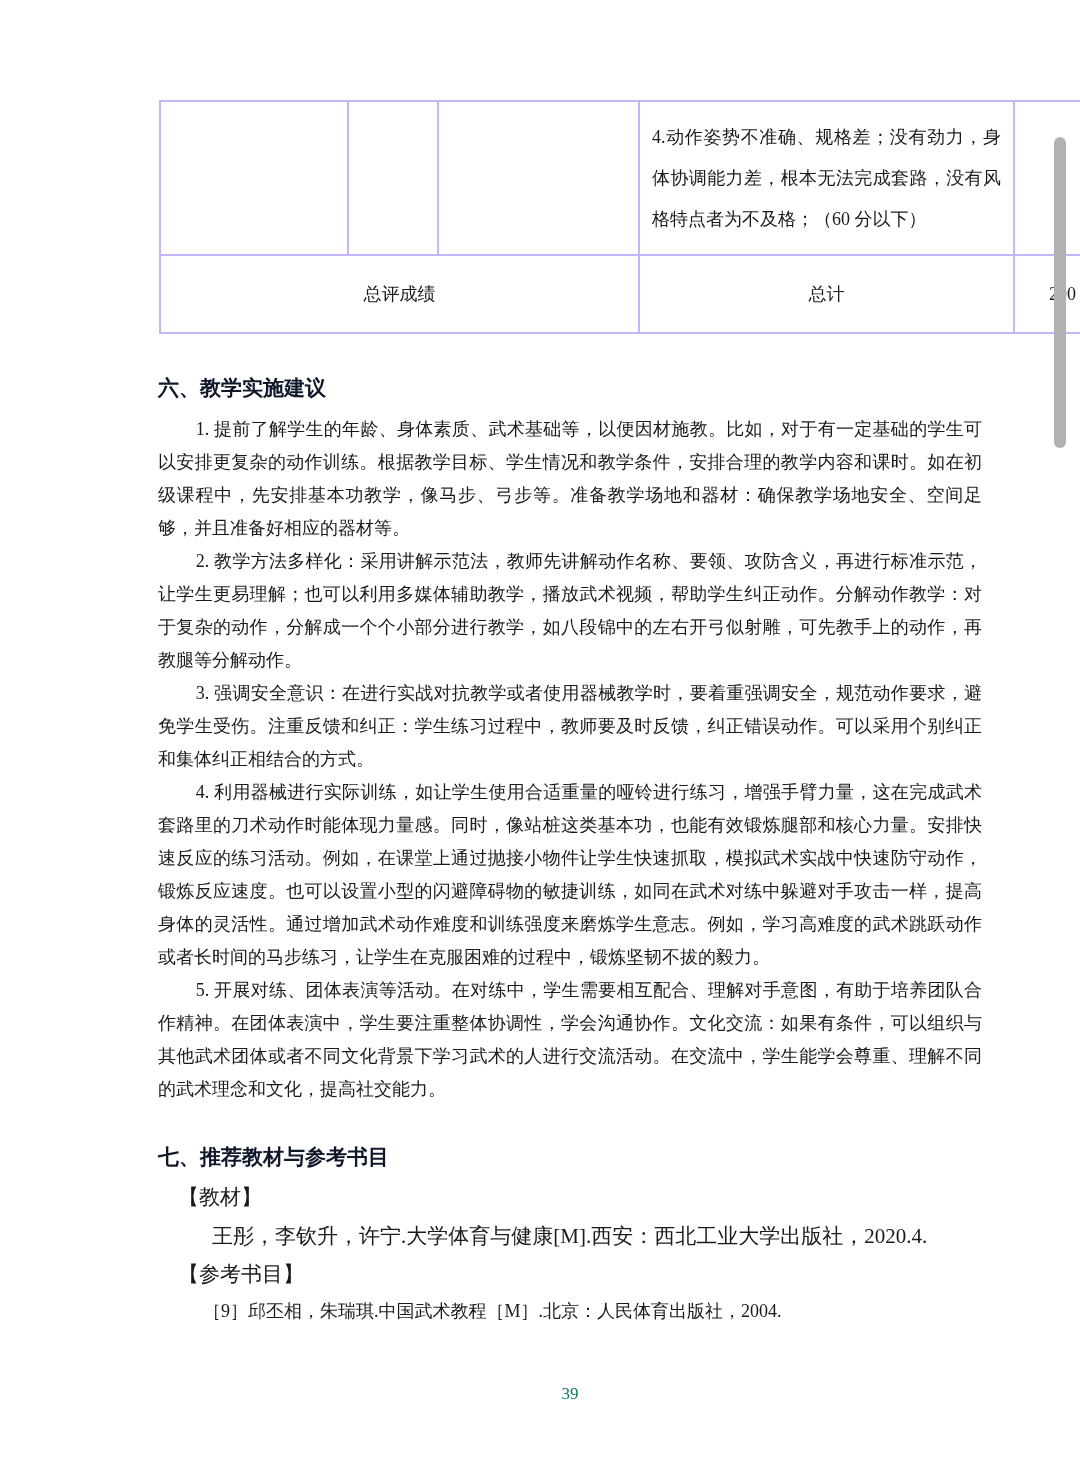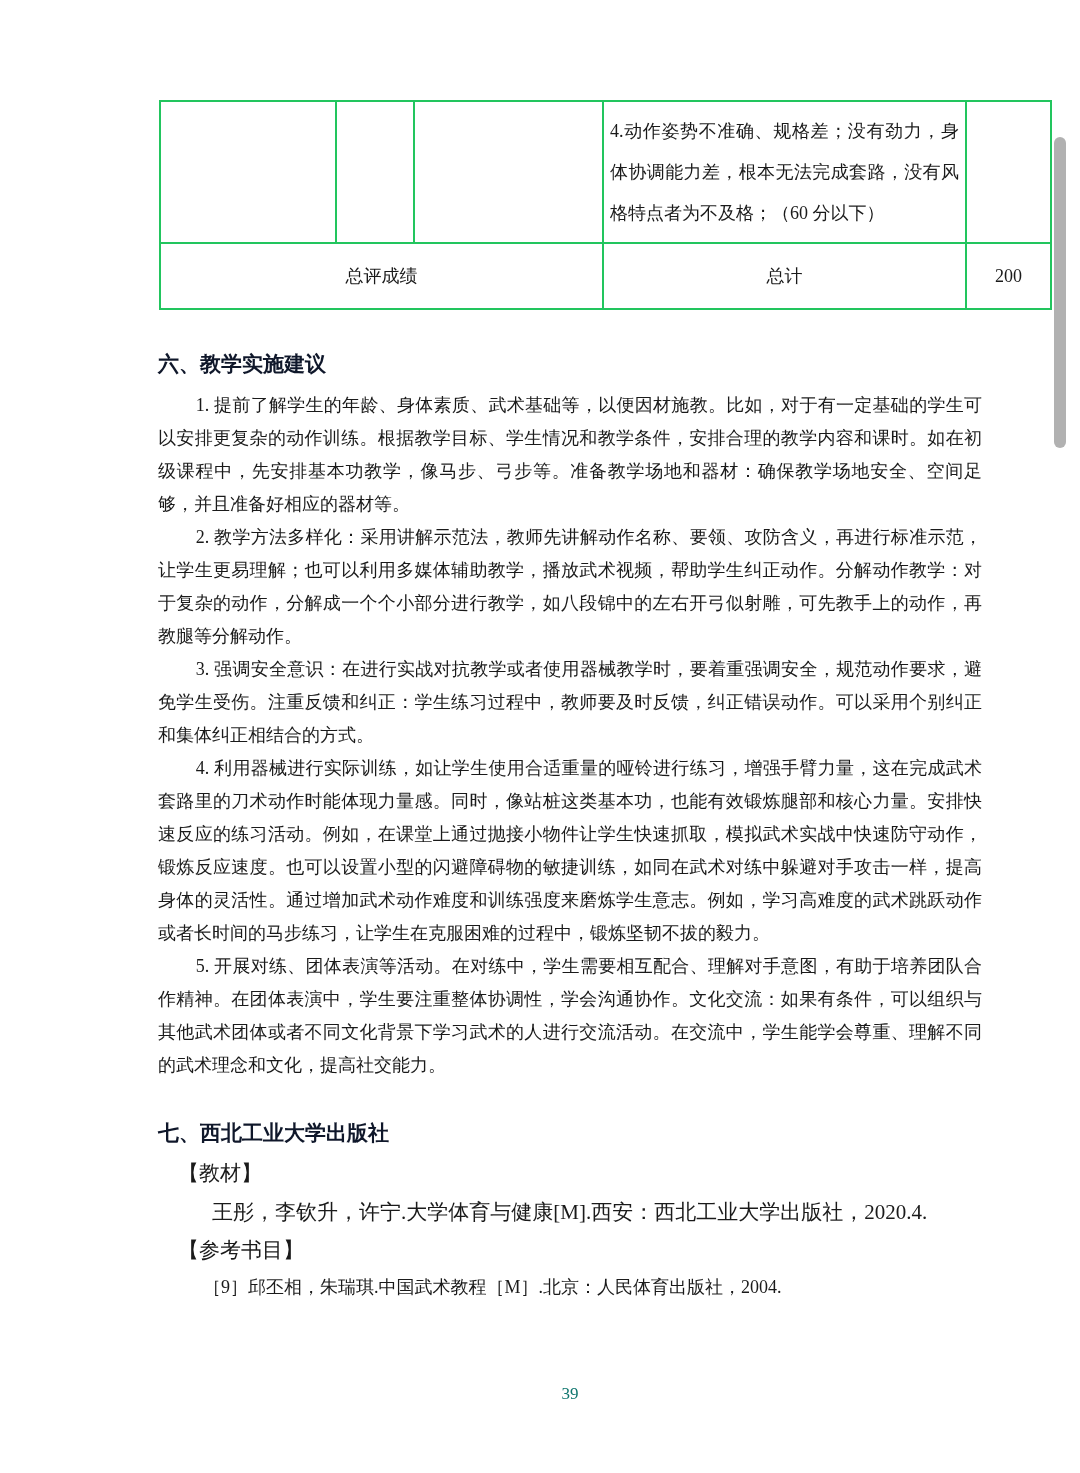--- a/index.html
+++ b/index.html
@@ -22,22 +22,22 @@
     width: 824px;
   }
   
   table.grade-table {
     border-collapse: collapse;
     table-layout: fixed;
     width: 821px;
     margin-left: 1px;
   }
   table.grade-table td {
-    border: 2px solid #22c55e;
-    padding: 6px;
+    border: 2px solid #c4b5fd;
+    padding: 12px;
     vertical-align: middle;
     font-size: 18px;
   }
   .col1 { width: 162px; }
   .col2 { width: 64px; }
   .col3 { width: 175px; }
   .col4 { width: 349px; }
   .col5 { width: 71px; }
   tr.criteria-row td { height: 128px; }
   tr.summary-row td { height: 52px; text-align: center; }
@@ -126,21 +126,21 @@
     </table>
 
   <h2 class="sec-heading" id="sec6-heading">六、教学实施建议</h2>
 
   <p class="body-para">1. 提前了解学生的年龄、身体素质、武术基础等，以便因材施教。比如，对于有一定基础的学生可以安排更复杂的动作训练。根据教学目标、学生情况和教学条件，安排合理的教学内容和课时。如在初级课程中，先安排基本功教学，像马步、弓步等。准备教学场地和器材：确保教学场地安全、空间足够，并且准备好相应的器材等。</p>
   <p class="body-para">2. 教学方法多样化：采用讲解示范法，教师先讲解动作名称、要领、攻防含义，再进行标准示范，让学生更易理解；也可以利用多媒体辅助教学，播放武术视频，帮助学生纠正动作。分解动作教学：对于复杂的动作，分解成一个个小部分进行教学，如八段锦中的左右开弓似射雕，可先教手上的动作，再教腿等分解动作。</p>
   <p class="body-para">3. 强调安全意识：在进行实战对抗教学或者使用器械教学时，要着重强调安全，规范动作要求，避免学生受伤。注重反馈和纠正：学生练习过程中，教师要及时反馈，纠正错误动作。可以采用个别纠正和集体纠正相结合的方式。</p>
   <p class="body-para">4. 利用器械进行实际训练，如让学生使用合适重量的哑铃进行练习，增强手臂力量，这在完成武术套路里的刀术动作时能体现力量感。同时，像站桩这类基本功，也能有效锻炼腿部和核心力量。安排快速反应的练习活动。例如，在课堂上通过抛接小物件让学生快速抓取，模拟武术实战中快速防守动作，锻炼反应速度。也可以设置小型的闪避障碍物的敏捷训练，如同在武术对练中躲避对手攻击一样，提高身体的灵活性。通过增加武术动作难度和训练强度来磨炼学生意志。例如，学习高难度的武术跳跃动作或者长时间的马步练习，让学生在克服困难的过程中，锻炼坚韧不拔的毅力。</p>
   <p class="body-para">5. 开展对练、团体表演等活动。在对练中，学生需要相互配合、理解对手意图，有助于培养团队合作精神。在团体表演中，学生要注重整体协调性，学会沟通协作。文化交流：如果有条件，可以组织与其他武术团体或者不同文化背景下学习武术的人进行交流活动。在交流中，学生能学会尊重、理解不同的武术理念和文化，提高社交能力。</p>
 
-  <h2 class="sec-heading" id="sec7-heading">七、西北工业大学出版社</h2>
+  <h2 class="sec-heading" id="sec7-heading">七、推荐教材与参考书目</h2>
 
   <div class="bracket-label">【教材】</div>
 
   <p class="book-entry">王彤，李钦升，许宁.大学体育与健康[M].西安：西北工业大学出版社，2020.4.</p>
 
   <div class="bracket-label">【参考书目】</div>
 
   <p class="reference">［9］邱丕相，朱瑞琪.中国武术教程［M］.北京：人民体育出版社，2004.</p>
 
 </div>

